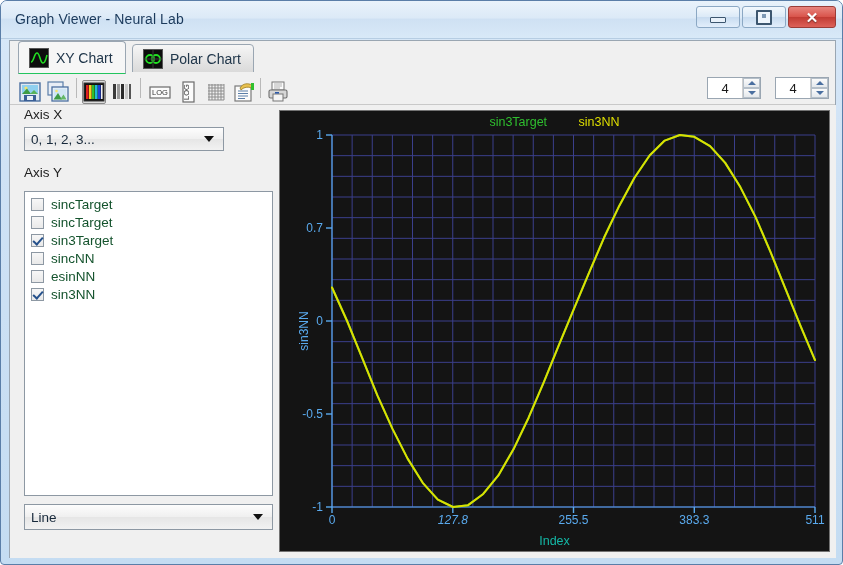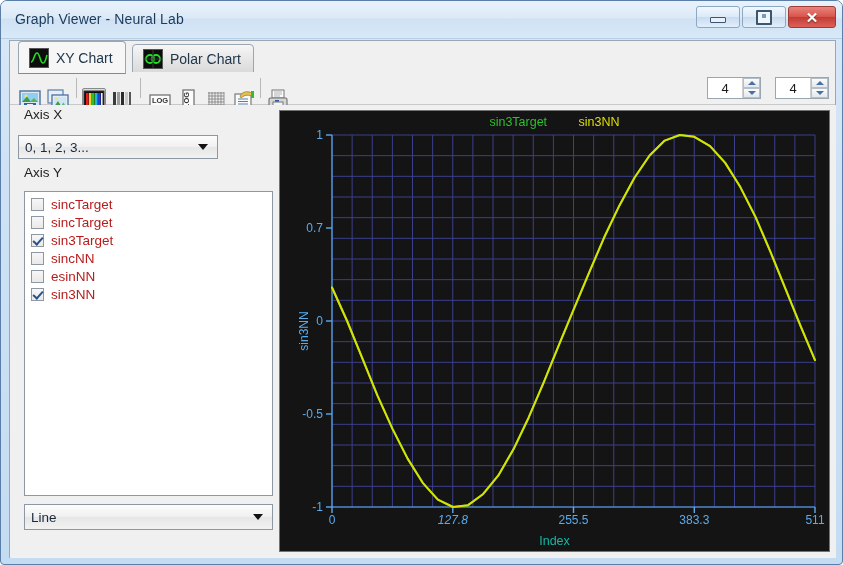--- a/index.html
+++ b/index.html
@@ -108,24 +108,23 @@
   }
 
   
   .toolbar {
     position: absolute; left: 0; top: 31px;
     width: 100%; height: 32px;
     background: #f0f0f0;
     border-bottom: 1px solid #c9c9c9;
   }
   .tb-ico {
-    position: absolute; top: 16px;
+    position: absolute; top: 8px;
     width: 24px; height: 24px;
     box-sizing: border-box;
-    font-weight: bold;
   }
   .tb-ico.pressed {
     border: 1px solid #8a8a8a;
     background: #dcdcdc;
     border-radius: 2px;
   }
   .tb-sep {
     position: absolute; top: 6px; width: 1px; height: 20px;
     background: #b9b9b9;
   }
@@ -195,21 +194,21 @@
     border: 1px solid #8d98a3;
     background: linear-gradient(to bottom,#f7f7f7,#e9e9e9);
     position: relative; flex: none;
   }
   .cb.on::after {
     content: ""; position: absolute;
     left: 3px; top: 0px; width: 4px; height: 8px;
     border: solid #25518c; border-width: 0 2px 2px 0;
     transform: rotate(42deg);
   }
-  .litem-label { font-size: 13.5px; color: #b91c1c; white-space: nowrap;}
+  .litem-label { font-size: 13.5px; color: #14532d; white-space: nowrap;}
 
   
   .chartpanel {
     position: absolute; left: 263px; top: 64px;
     width: 563px; height: 453px;
     box-sizing: border-box;
     background: #f0f0f0;
     padding: 5px 6px 6px 6px;
   }
   .chart {
@@ -417,21 +416,21 @@
             </div>
           <div class="spin-b">
               <span class="arr dn"></span>
             </div>
         </div>
       </div>
     </div>
 
     <div class="leftpanel">
       <div class="lbl" style="left:14px; top:2px;">Axis X</div>
-      <div class="combo" style="left:8px; top:22px; width:200px;margin-top:8px;">
+      <div class="combo" style="left:14px; top:22px; width:200px;">
         <span class="combo-text">0, 1, 2, 3...</span>
         <span class="combo-arrow"></span>
       </div>
       <div class="lbl" style="left:14px; top:60px;">Axis Y</div>
 
       <div class="listbox">
         <div class="litem">
           <span class="cb"></span>
           <span class="litem-label">sincTarget</span>
         </div>

